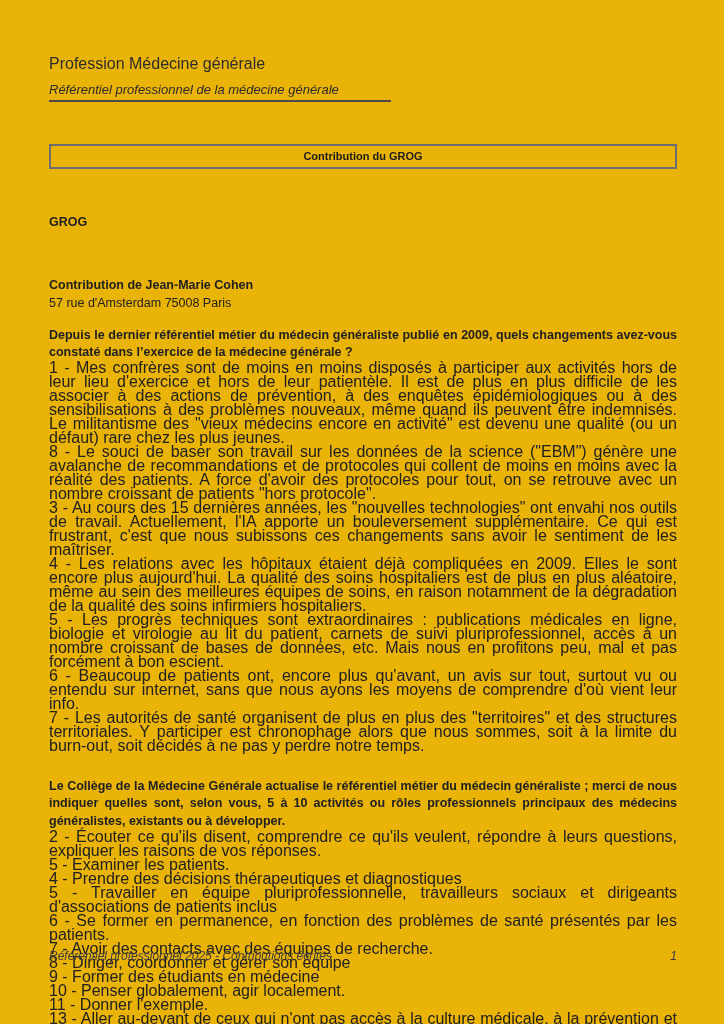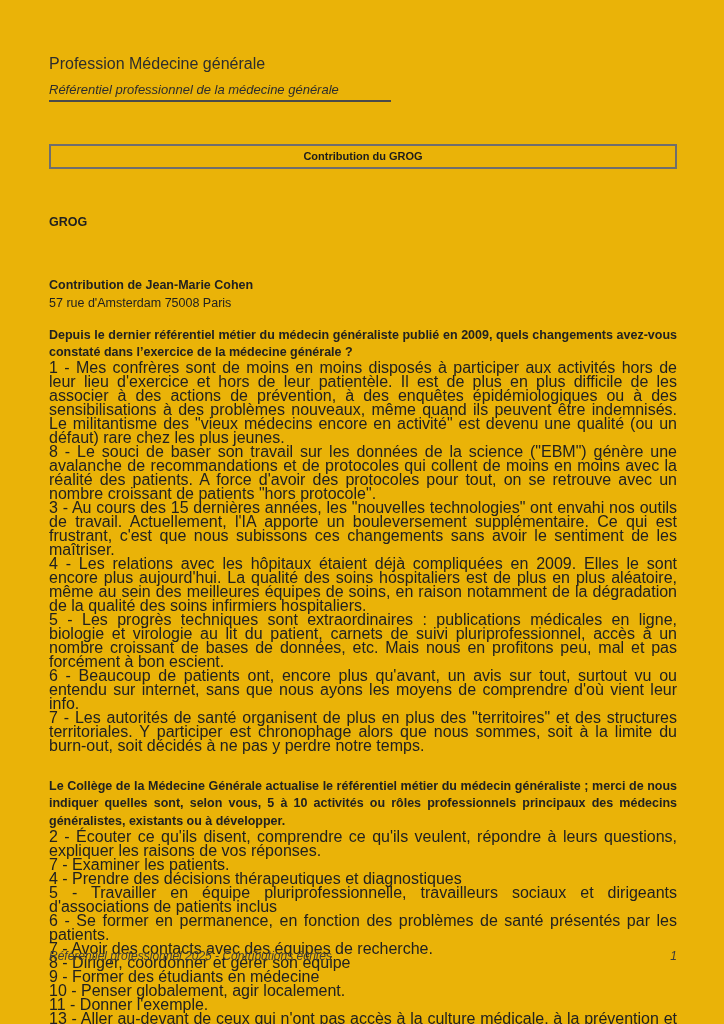--- a/index.html
+++ b/index.html
@@ -115,21 +115,21 @@
         <p>5 - Les progrès techniques sont extraordinaires : publications médicales en ligne, biologie et virologie au lit du patient, carnets de suivi pluriprofessionnel, accès à un nombre croissant de bases de données, etc. Mais nous en profitons peu, mal et pas forcément à bon escient.</p>
         <p>6 - Beaucoup de patients ont, encore plus qu'avant, un avis sur tout, surtout vu ou entendu sur internet, sans que nous ayons les moyens de comprendre d'où vient leur info.</p>
         <p>7 - Les autorités de santé organisent de plus en plus des "territoires" et des structures territoriales. Y participer est chronophage alors que nous sommes, soit à la limite du burn-out, soit décidés à ne pas y perdre notre temps.</p>
       </div>
   </section>
 
   <section class="qa qa2">
     <p class="question">Le Collège de la Médecine Générale actualise le référentiel métier du médecin généraliste ; merci de nous indiquer quelles sont, selon vous, 5 à 10 activités ou rôles professionnels principaux des médecins généralistes, existants ou à développer.</p>
     <div class="answers">
         <p>2 - Écouter ce qu'ils disent, comprendre ce qu'ils veulent, répondre à leurs questions, expliquer les raisons de vos réponses.</p>
-        <p>7 - Examiner les patients.</p>
+        <p>5 - Examiner les patients.</p>
         <p>4 - Prendre des décisions thérapeutiques et diagnostiques</p>
         <p>5 - Travailler en équipe pluriprofessionnelle, travailleurs sociaux et dirigeants d'associations de patients inclus</p>
         <p>6 - Se former en permanence, en fonction des problèmes de santé présentés par les patients.</p>
         <p>7 - Avoir des contacts avec des équipes de recherche.</p>
         <p>8 - Diriger, coordonner et gérer son équipe</p>
         <p>9 - Former des étudiants en médecine</p>
         <p>10 - Penser globalement, agir localement.</p>
         <p>11 - Donner l'exemple.</p>
         <p>13 - Aller au-devant de ceux qui n'ont pas accès à la culture médicale, à la prévention et aux soins.</p>
       </div>

